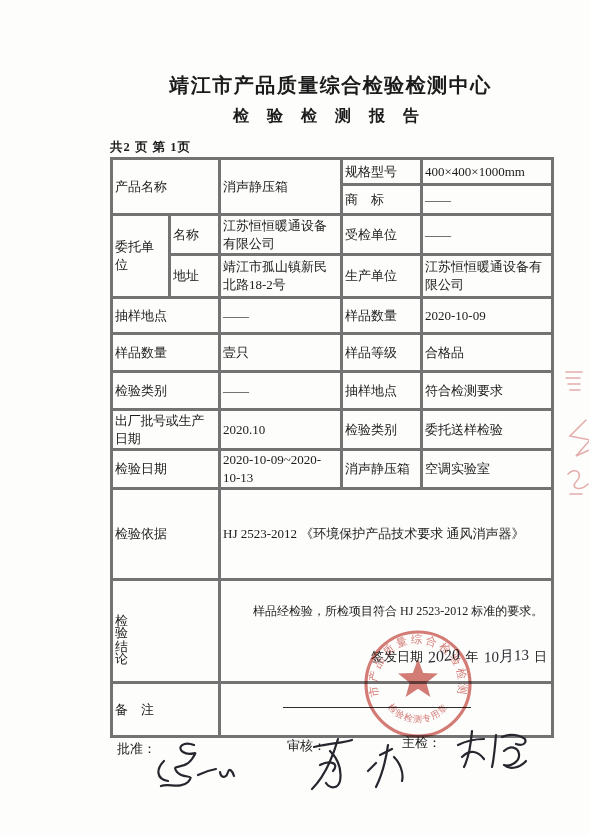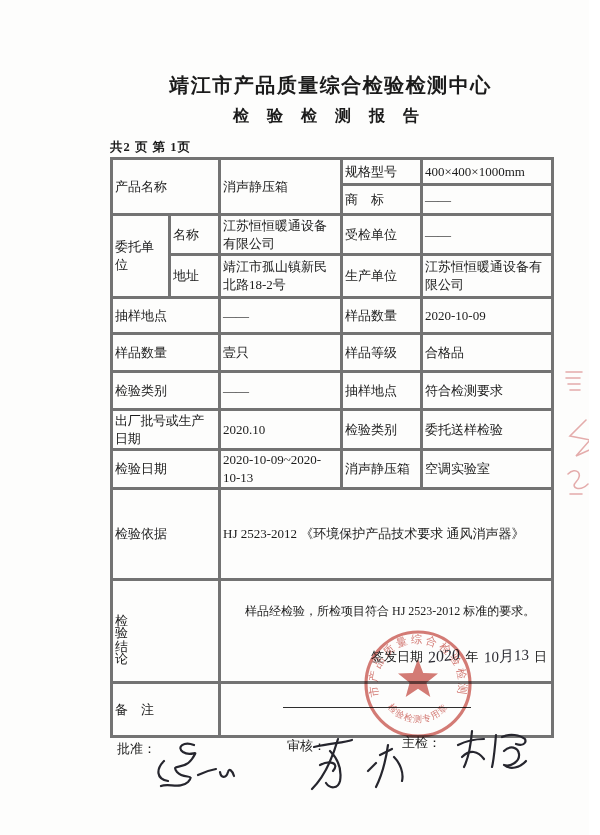--- a/index.html
+++ b/index.html
@@ -31,21 +31,21 @@
     font-size:13px;padding:0 2px;line-height:1.35;overflow:hidden;
   }
   td.val{font-size:12px;}
   td.tight{font-size:11.5px;letter-spacing:-0.3px;}
   td.left-val{text-align:left;padding-left:24px;font-size:12.5px;}
   .vlabel{
     writing-mode:vertical-rl;text-orientation:upright;letter-spacing:13px;
     display:inline-block;line-height:1;font-size:13px;
   }
   .concl-cell{position:relative;text-align:left;}
-  .concl-text{position:absolute;top:22px;left:24px;font-size:12px;white-space:nowrap;}
+  .concl-text{position:absolute;top:22px;left:32px;font-size:12px;white-space:nowrap;}
   .issue-line{position:absolute;top:64px;left:150px;font-size:13px;white-space:nowrap;}
   .hw{
     display:inline-block;font-size:16px;color:#2c2c34;
     transform:rotate(-6deg) skewX(-6deg);font-weight:500;margin:0 2px;
   }
   .hw2{transform:rotate(-4deg) skewX(-4deg);font-size:15px;}
   .remark-cell{position:relative;}
   .remark-line{position:absolute;top:23px;left:62px;width:188px;border-top:1.2px solid #2e2e2e;}
   .sig-row{position:absolute;top:0;left:0;}
   .sig-label{position:absolute;font-size:13px;font-weight:500;white-space:nowrap;}

